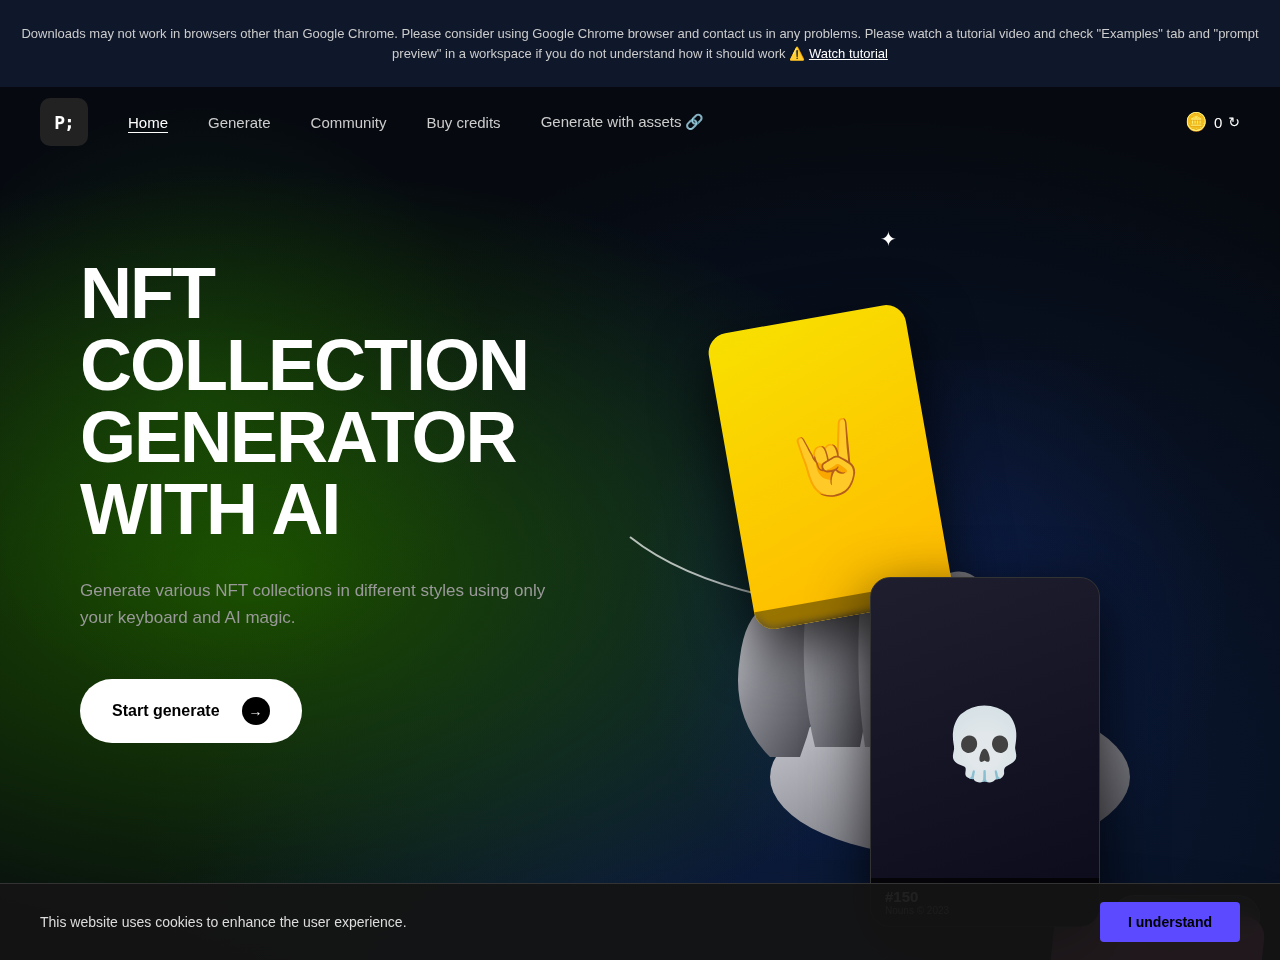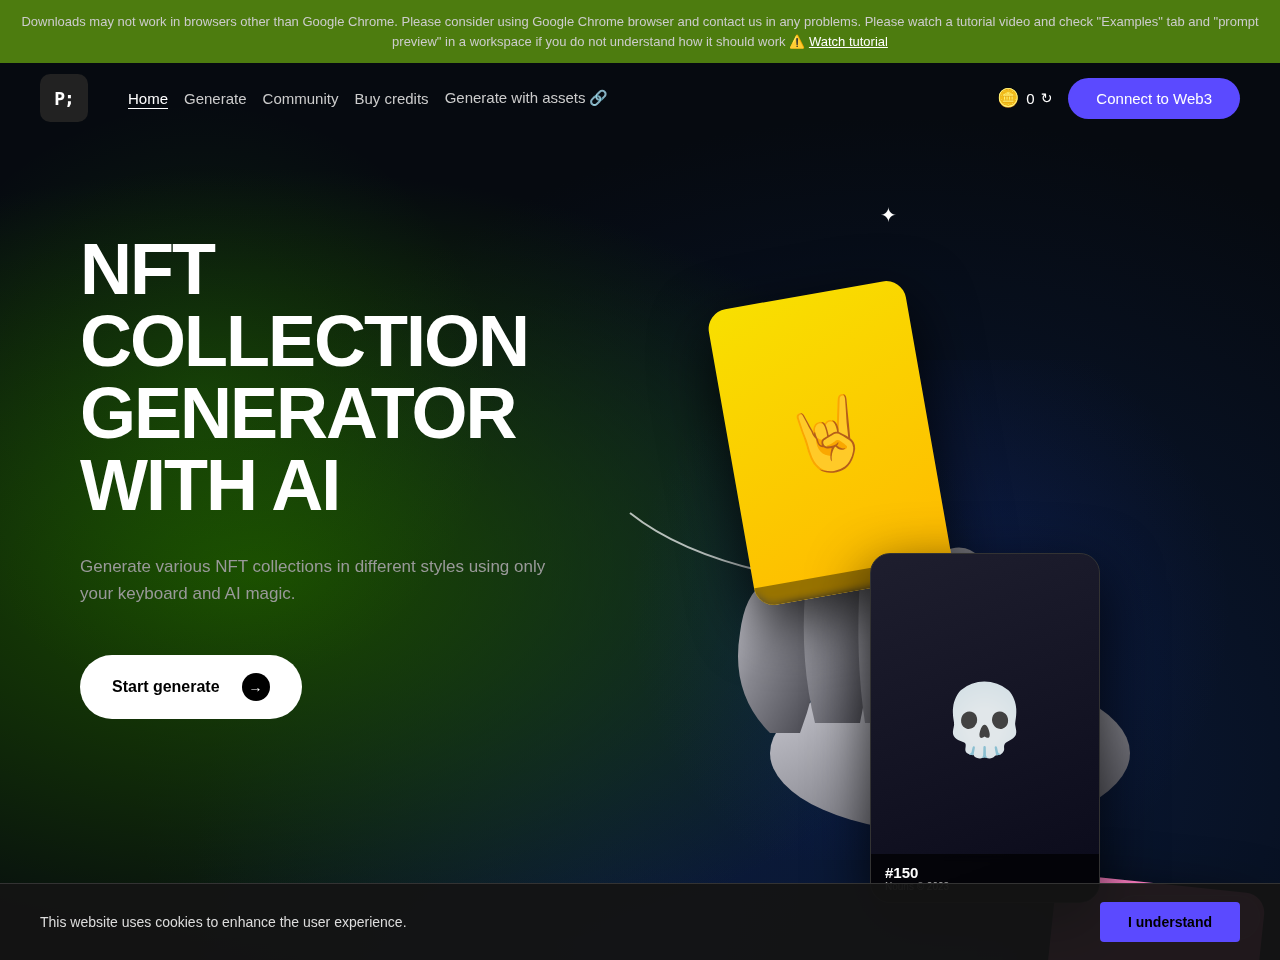--- a/index.html
+++ b/index.html
@@ -22,22 +22,22 @@
                   radial-gradient(ellipse at 70% 80%, #0a1a3a 0%, transparent 60%),
                   radial-gradient(ellipse at 50% 100%, #0d1a3a 0%, transparent 50%),
                   #060a10;
       z-index: 0;
     }
 
     
     .top-banner {
       position: relative;
       z-index: 10;
-      background: #4d7c0f;
-      padding: 12px 20px;
+      background: #0f172a;
+      padding: 24px 20px;
       text-align: center;
       font-size: 13px;
       color: #ccc;
       line-height: 1.5;
     }
 
     .top-banner a {
       color: #fff;
       text-decoration: underline;
     }
@@ -68,21 +68,21 @@
     }
 
     .logo-inner {
       font-family: monospace;
       letter-spacing: -1px;
     }
 
     .nav-links {
       display: flex;
       align-items: center;
-      gap: 16px;
+      gap: 40px;
       flex: 1;
     }
 
     .nav-link {
       color: #ccc;
       text-decoration: none;
       font-size: 15px;
       cursor: pointer;
     }
 
@@ -410,21 +410,20 @@
     <a class="nav-link">Buy credits</a>
     <a class="nav-link">Generate with assets 🔗</a>
   </div>
 
   <div class="nav-right">
     <div class="credits-display">
       <span class="coin-icon">🪙</span>
       <span>0</span>
       <span class="refresh-icon">↻</span>
     </div>
-    <button class="connect-btn">Connect to Web3</button>
   </div>
 </nav>
 
 <section class="hero">
   <div class="hero-left">
     <h1 class="hero-title">
       <div>NFT</div>
       <div>COLLECTION</div>
       <div>GENERATOR</div>
       <div>WITH AI</div>

